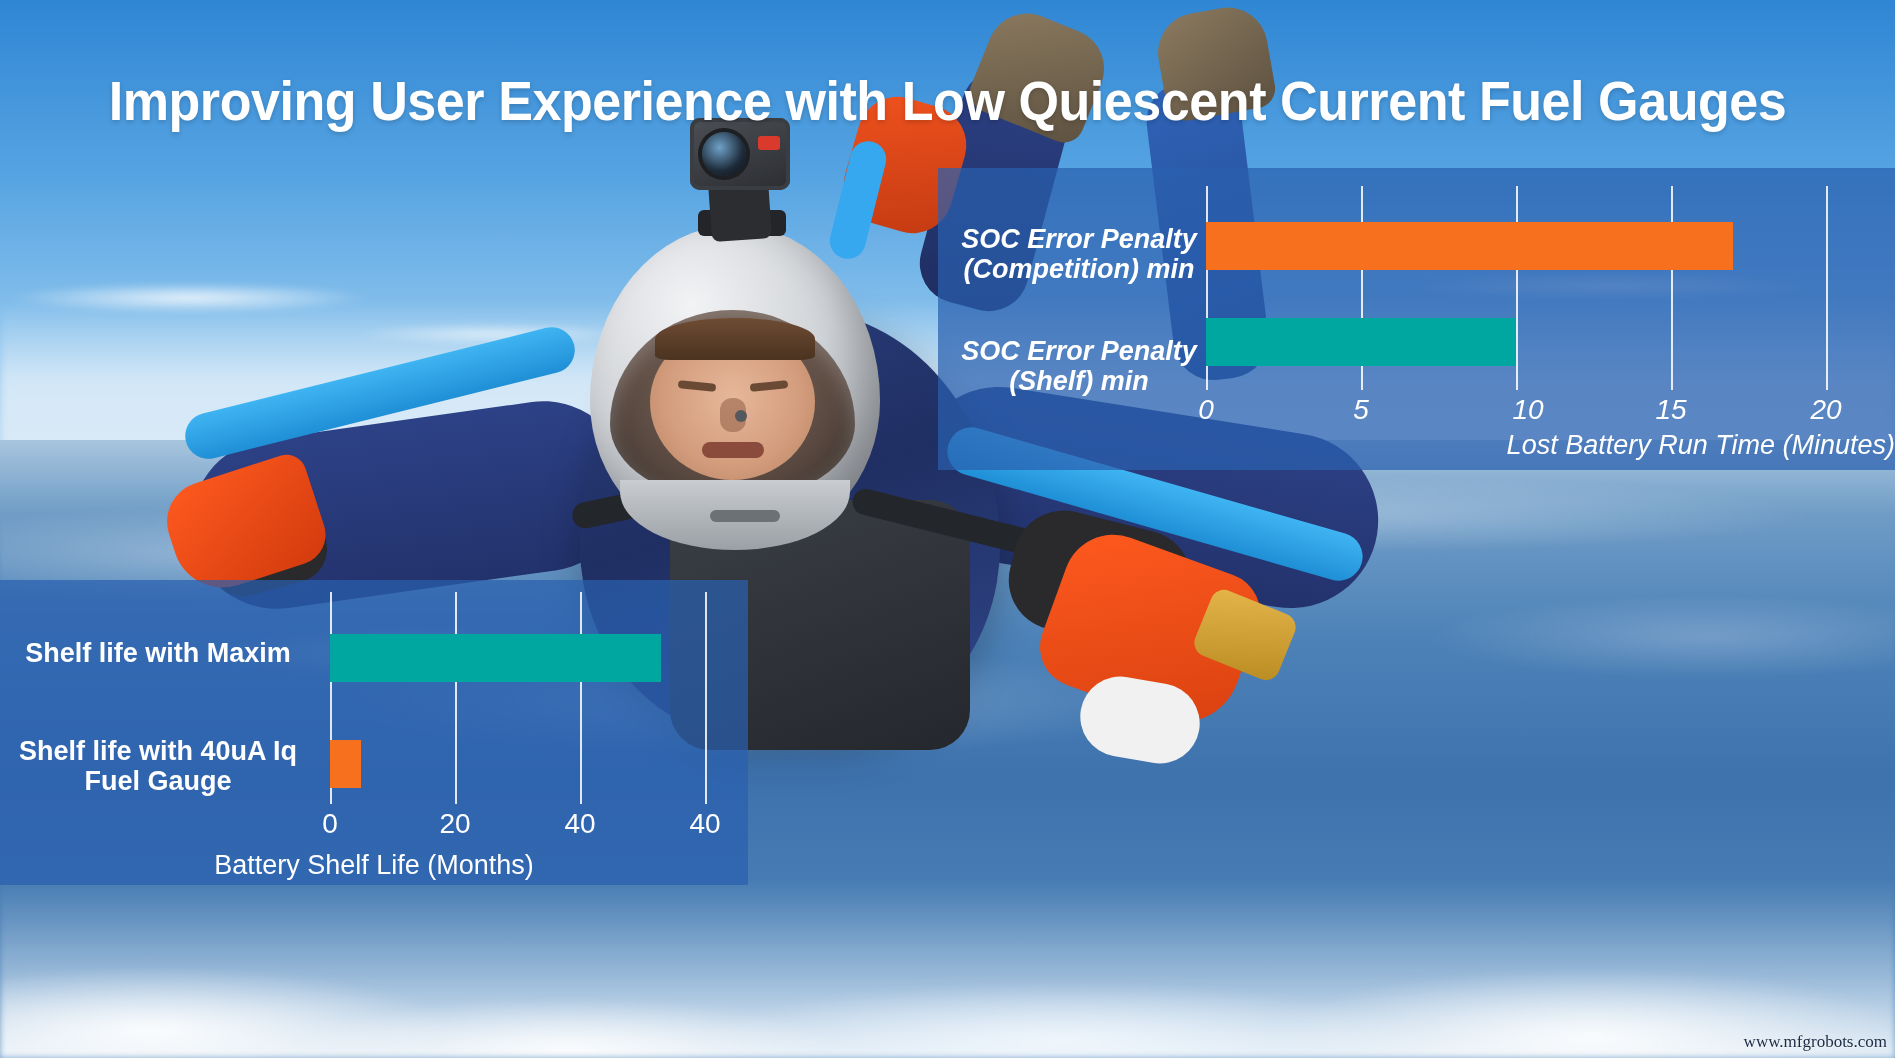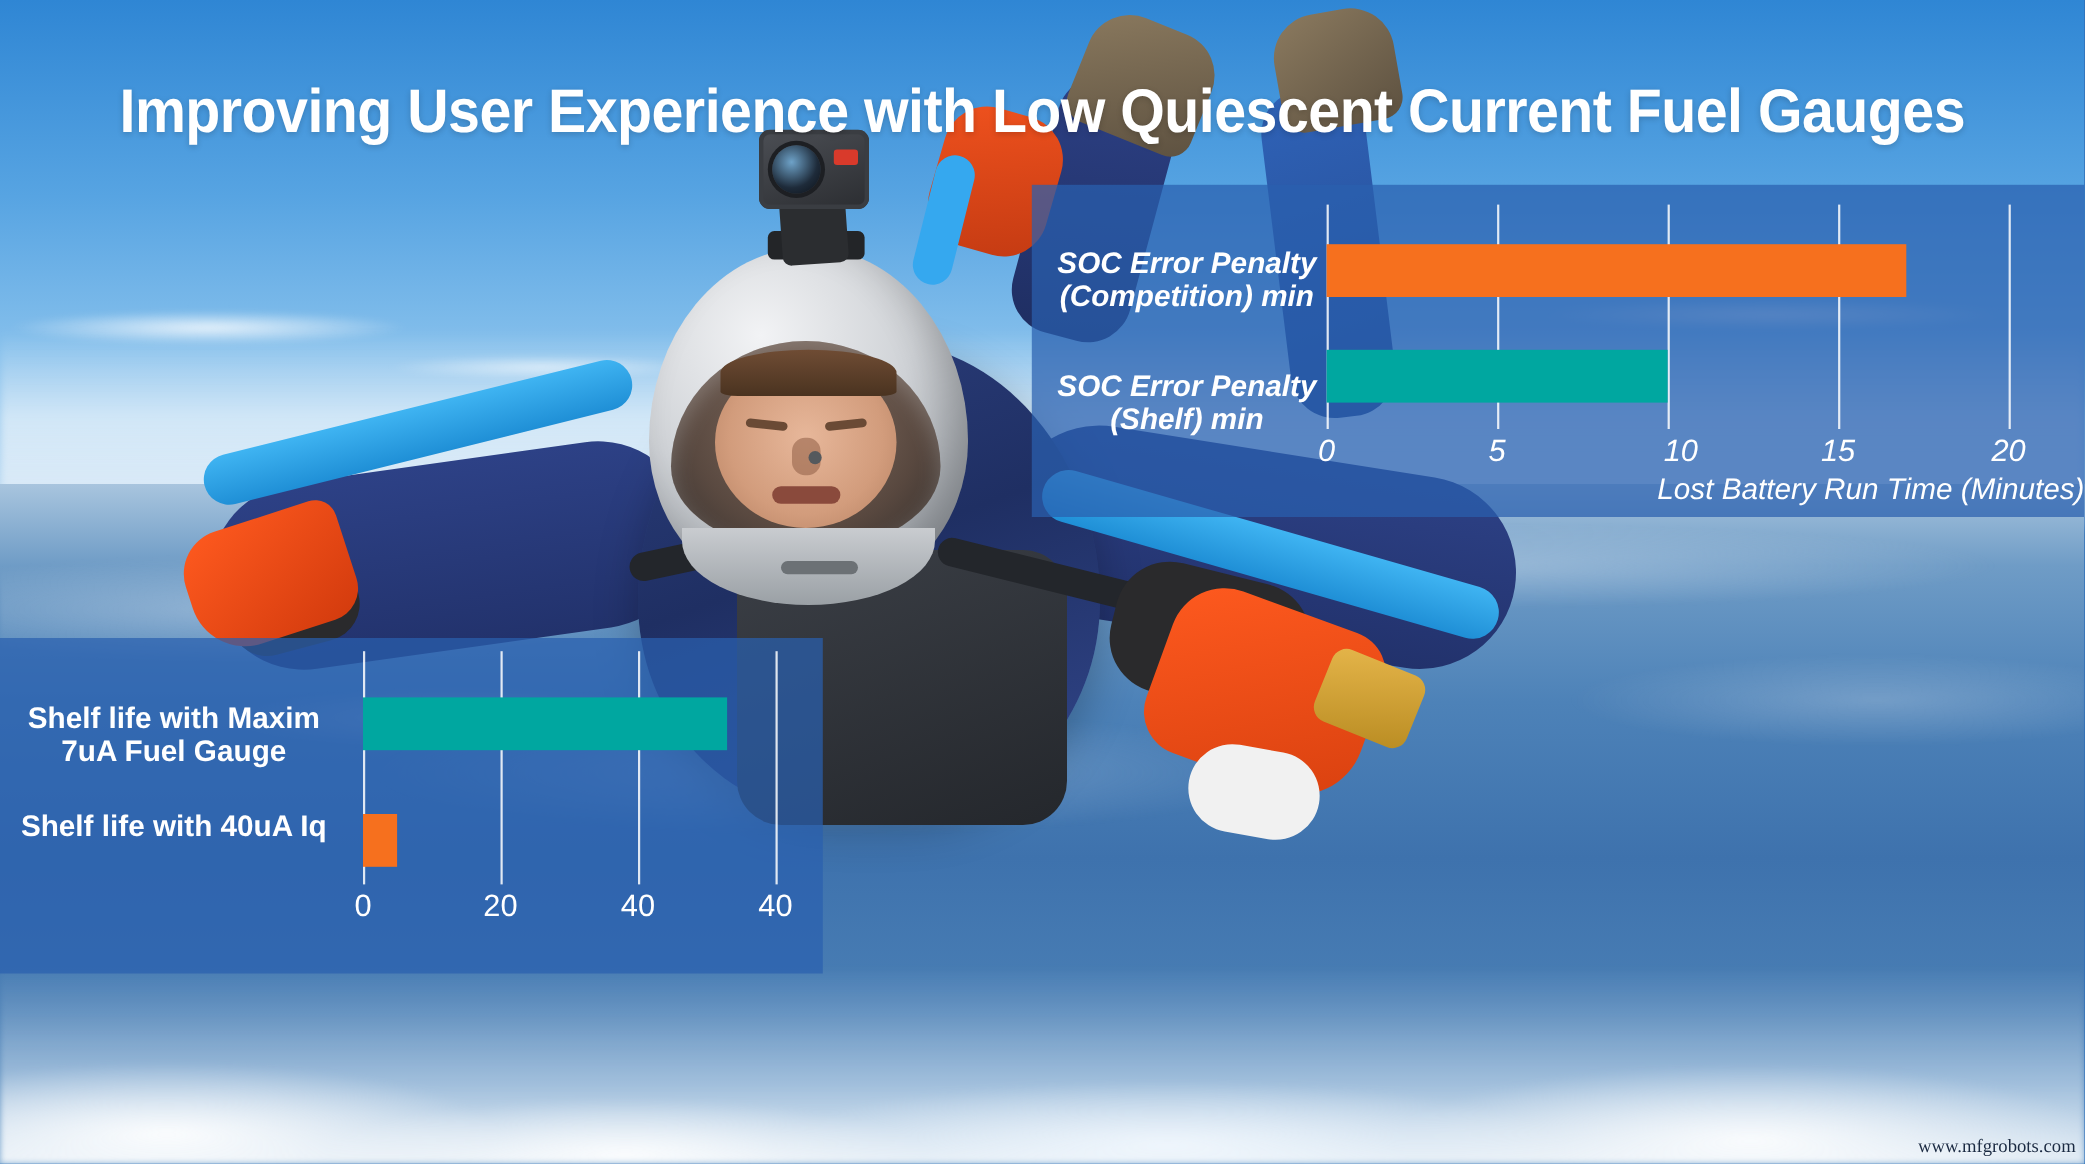--- a/index.html
+++ b/index.html
@@ -324,38 +324,39 @@
 
   </div>
 </div>
 
 <div class="panel" id="panel-bottom">
   <div class="chart">
 
     <div class="cat-labels">
       <div class="cat-label c0">
         <div>Shelf life with Maxim</div>
-        <div>7uA Fuel Gauge</div>
       </div>
       <div class="cat-label c1">
         <div>Shelf life with 40uA Iq</div>
+        <div>Fuel Gauge</div>
       </div>
     </div>
 
     <div class="plot" id="plot-bottom">
         <div class="gridline" style="left: 0px;"></div>
         <div class="gridline" style="left: 125px;"></div>
         <div class="gridline" style="left: 250px;"></div>
         <div class="gridline" style="left: 375px;"></div>
         <div class="bar" style="background: rgb(0, 167, 160); left: 0px; width: 331.25px; top: 42px; height: 48px;"></div>
         <div class="bar" style="background: rgb(246, 112, 30); left: 0px; width: 31.25px; top: 148px; height: 48px;"></div>
       </div>
     <div class="ticks" id="ticks-bottom">
         <div class="tick" style="left: 0px;">0</div>
         <div class="tick" style="left: 125px;">20</div>
         <div class="tick" style="left: 250px;">40</div>
         <div class="tick" style="left: 375px;">40</div>
       </div>
+    <div class="axis-title">Battery Shelf Life (Months)</div>
 
   </div>
 </div>
 
 <div id="watermark">www.mfgrobots.com</div>
 
 </body></html>

